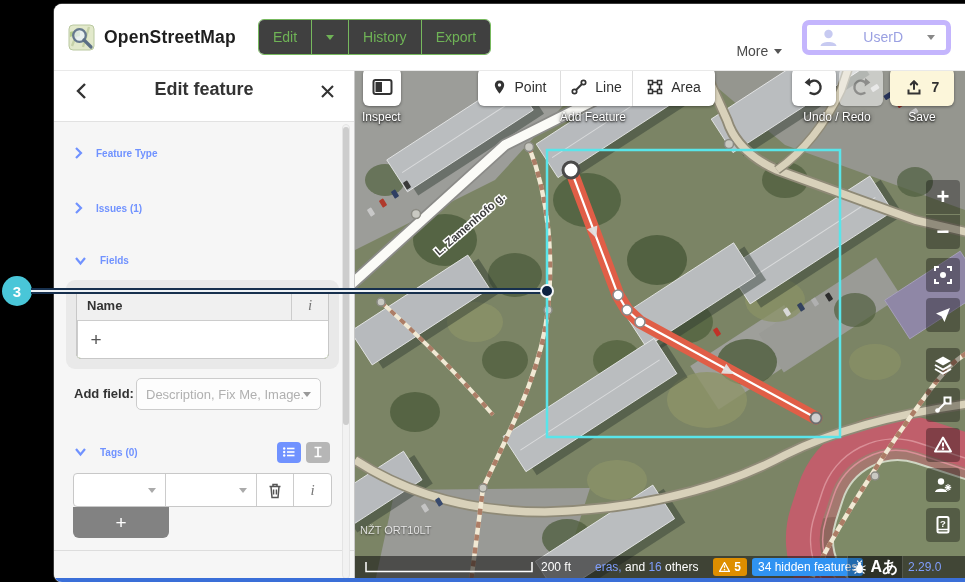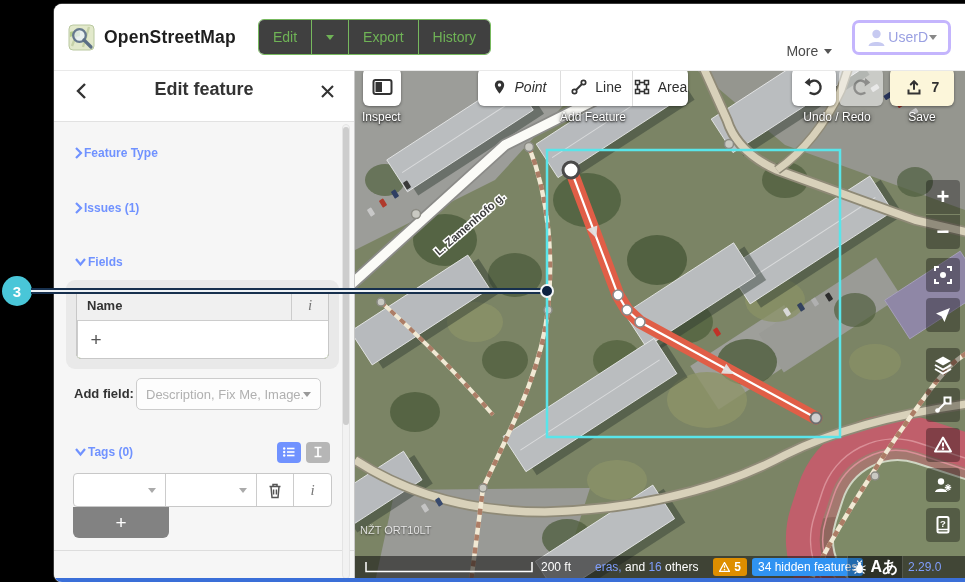--- a/index.html
+++ b/index.html
@@ -16,36 +16,36 @@
   .apptitle { font-size:17.5px; font-weight:bold; color:#1e1e1e; margin-left:9px; letter-spacing:.2px; }
   .navgroup { display:flex; margin-left:22px; border:1px solid #77b95e; border-radius:6px; overflow:hidden; height:36px; }
   .navgroup .seg { display:flex; align-items:center; padding:0 14px; color:#6fb356; font-size:14px;
     border-left:1px solid #77b95e; cursor:pointer; background:#404040; }
   .navgroup .seg:first-child { border-left:none; }
   .caret { width:0; height:0; border-left:4.5px solid transparent; border-right:4.5px solid transparent;
     border-top:5px solid #6fb356; display:inline-block; }
   .hspacer { flex:1; }
   .more { color:#4a4a4a; font-size:14px; display:flex; align-items:center; gap:6px; margin-right:20px; cursor:pointer;margin-top:28px; }
   .more .caret { border-top-color:#555; }
-  .userbtn { height:35px; border:3px solid #c4b5fd; border-radius:7px; display:flex; align-items:center;
-    gap:1px; padding:0 11px; cursor:pointer; background:#fff; }
+  .userbtn { height:35px; border:5px solid #c4b5fd; border-radius:7px; display:flex; align-items:center;
+    gap:24px; padding:0 11px; cursor:pointer; background:#fff; }
   .username { color:#9aa0e2; font-size:14px; }
   .userbtn .caret { border-top-color:#888; }
 
   
   .sidebar { position:absolute; left:0; top:56px; width:301px; height:522px; background:#f6f6f6;
     border-right:1px solid #c9c9c9; z-index:5; }
   .panelhead { position:relative; height:62px; background:#fff; border-bottom:1px solid #e2e2e2; }
   .paneltitle { position:absolute; left:0; right:0; top:19px; text-align:center; font-size:18px; font-weight:bold; color:#333; }
   .backbtn,.closebtn { position:absolute; top:18px; width:26px; height:26px; display:flex;
     align-items:center; justify-content:center; cursor:pointer; }
   .backbtn { left:14px; } .closebtn { right:14px; }
   .panelbody { position:absolute; left:0; right:0; top:62px; bottom:0; }
-  .sec { position:absolute; left:20px; display:flex; gap:1px; align-items:center;
-    color:#7092ff; font-weight:bold; font-size:12px; cursor:pointer; }
+  .sec { position:absolute; left:20px; display:flex; gap:13px; align-items:center;
+    color:#7092ff; font-weight:bold; font-size:10px; cursor:pointer; }
   .fieldspanel { position:absolute; left:12px; top:158px; width:273px; height:89px;
     background:#e9e9e9; border-radius:9px; padding:9px 10px; }
   .namecard { background:#4d7c0f; border:1px solid #c8c8c8; border-radius:5px; overflow:hidden; }
   .namehead { height:31px; background:#f0f0f0; border-bottom:1px solid #ccc; display:flex; align-items:center; }
   .namehead .lbl { flex:1; padding-left:10px; font-size:13px; font-weight:bold; color:#333; }
   .cellbtn { width:37px; align-self:stretch; border-left:1px solid #ccc; display:flex;
     align-items:center; justify-content:center; cursor:pointer; }
   .iglyph { font-family:"Liberation Serif",serif; font-style:italic; font-size:15px; color:#777; }
   .namerow { height:37px; display:flex; align-items:center; background:#fff; }
   .namerow input { flex:1; border:none; outline:none; background:transparent; padding:0 10px; font-size:13px; color:#333; }
@@ -84,21 +84,21 @@
   .map > svg.aerial { position:absolute; left:0; top:0; }
   .tlabel { position:absolute; top:50px; color:#fff; font-size:12px; white-space:nowrap;
     text-shadow:0 1px 2px rgba(0,0,0,.95), 0 0 4px rgba(0,0,0,.7); z-index:7; }
   .tbtn { position:absolute; top:8px; height:38px; background:#fff; border-radius:6px;
     box-shadow:0 1px 3px rgba(0,0,0,.4); display:flex; align-items:center; justify-content:center;
     z-index:7; cursor:pointer; font-size:14px; color:#2f2f2f; }
   .addgroup { position:absolute; left:123px; top:8px; height:38px; background:#fff; border-radius:6px;
     box-shadow:0 1px 3px rgba(0,0,0,.4); display:flex; z-index:7; }
   .addgroup .ab { display:flex; align-items:center; justify-content:center; gap:8px; font-size:14px;
     color:#2f2f2f; border-left:1px solid #ddd; cursor:pointer; }
-  .addgroup .ab:first-child { border-left:none;font-style:italic; }
+  .addgroup .ab:first-child { border-left:none; }
   .rbtn { position:absolute; right:5px; width:34px; height:34px; background:rgba(0,0,0,.33);
     border-radius:4px; color:#fff; display:flex; align-items:center; justify-content:center;
     z-index:7; cursor:pointer; }
   .rbtn.glyph { font-size:22px; font-weight:bold; }
   .watermark { position:absolute; left:5px; top:464px; color:rgba(255,255,255,.8); font-size:11px;
     text-shadow:0 1px 2px rgba(0,0,0,.6); z-index:6; }
   .mapfooter { position:absolute; left:0; right:0; bottom:4px; height:22px; background:rgba(15,15,15,.55);
     z-index:8; color:#fff; font-size:12px; }
   .scaletext { position:absolute; left:186px; top:4px; }
   .attrib { position:absolute; left:240px; top:4px; white-space:nowrap; }
@@ -136,22 +136,22 @@
       <path d="M2 8 C6 6 9 9 12 7 L12 12 C8 14 5 11 2 13 Z" fill="#a6c378" opacity=".8"></path>
       <circle cx="11.5" cy="11.5" r="6.3" fill="rgba(236,243,255,.7)" stroke="#66798e" stroke-width="2.3"></circle>
       <line x1="16" y1="16" x2="23" y2="23" stroke="#5b6f85" stroke-width="3.2" stroke-linecap="round"></line>
     </svg>
     <div class="apptitle">OpenStreetMap</div>
     <div class="navgroup">
       <div class="seg">Edit</div>
       <div class="seg">
           <span class="caret"></span>
         </div>
+      <div class="seg">History</div>
       <div class="seg">Export</div>
-      <div class="seg">History</div>
     </div>
     <div class="hspacer"></div>
     <div class="more">
       <span>More</span>
       <span class="caret"></span>
     </div>
     <div class="userbtn">
       <svg width="21" height="21" viewBox="0 0 21 21">
         <circle cx="10.5" cy="7" r="4.2" fill="#c7caf1"></circle>
         <path d="M2.5 19 C3 13.5 18 13.5 18.5 19 Z" fill="#c7caf1"></path>
@@ -486,21 +486,21 @@
         <span>Point</span>
       </div>
       <div class="ab" style="width:72px;">
         <svg width="16" height="16" viewBox="0 0 16 16">
           <line x1="4" y1="12" x2="12" y2="4" stroke="#333" stroke-width="2"></line>
           <circle cx="3.5" cy="12.5" r="2.2" fill="#fff" stroke="#333" stroke-width="1.7"></circle>
           <circle cx="12.5" cy="3.5" r="2.2" fill="#fff" stroke="#333" stroke-width="1.7"></circle>
         </svg>
         <span>Line</span>
       </div>
-      <div class="ab" style="width:56px;border-radius:0 6px 6px 0;">
+      <div class="ab" style="width:83px;border-radius:0 6px 6px 0;">
         <svg width="16" height="16" viewBox="0 0 16 16">
           <rect x="3.5" y="3.5" width="9" height="9" fill="none" stroke="#333" stroke-width="1.6"></rect>
           <rect x="1.5" y="1.5" width="4" height="4" fill="#fff" stroke="#333" stroke-width="1.5"></rect>
           <rect x="10.5" y="1.5" width="4" height="4" fill="#fff" stroke="#333" stroke-width="1.5"></rect>
           <rect x="1.5" y="10.5" width="4" height="4" fill="#fff" stroke="#333" stroke-width="1.5"></rect>
           <rect x="10.5" y="10.5" width="4" height="4" fill="#fff" stroke="#333" stroke-width="1.5"></rect>
         </svg>
         <span>Area</span>
       </div>
     </div>

